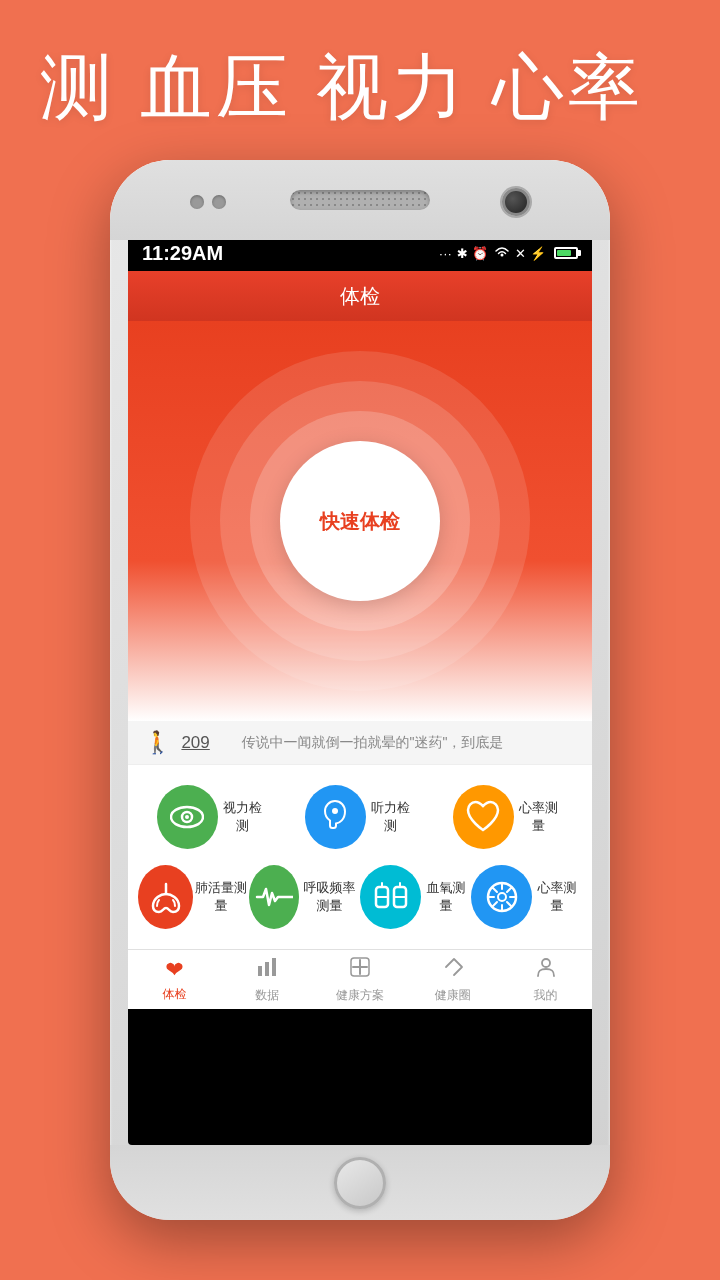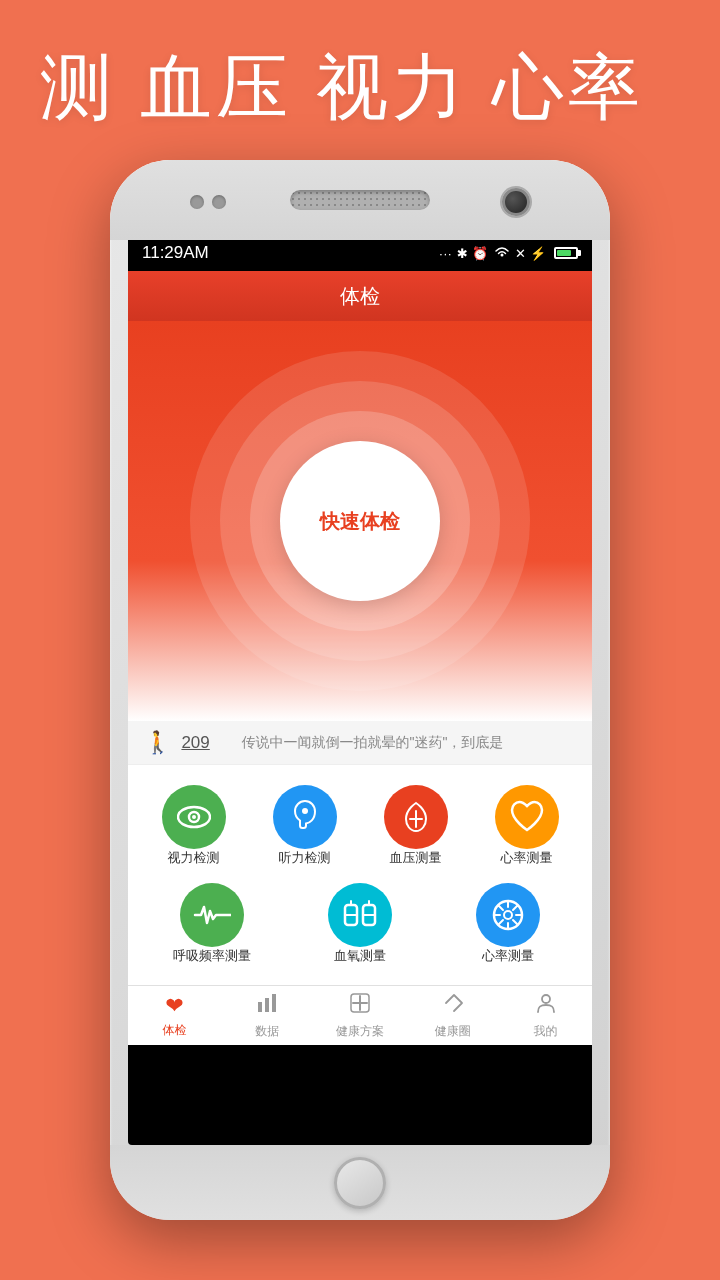--- a/index.html
+++ b/index.html
@@ -125,22 +125,22 @@
       display: flex;
       align-items: center;
       justify-content: space-between;
       padding: 0 14px;
       color: white;
       font-size: 14px;
       font-weight: 500;
     }
 
     .status-time {
-      font-size: 17px;
-      font-weight: 400;
+      font-size: 20px;
+      font-weight: 700;
     }
 
     .status-icons {
       display: flex;
       align-items: center;
       gap: 5px;
       font-size: 13px;
     }
 
     .battery-icon {
@@ -284,21 +284,21 @@
     }
 
     .features-row {
       display: flex;
       justify-content: space-around;
       padding: 8px 10px;
     }
 
     .feature-item {
       display: flex;
-      flex-direction: column;
+      flex-direction: row;
       align-items: center;
       gap: 0;
       width: 25%;
     }
 
     .feature-icon-circle {
       width: 64px;
       height: 64px;
       border-radius: 50%;
       display: flex;
@@ -461,39 +461,41 @@
           <div class="feature-item">
             <div class="feature-icon-circle icon-blue">
               <svg width="26" height="36" viewBox="0 0 26 36" fill="none">
                 <path d="M13 2C7.5 2 3 6.5 3 12c0 4 2 7.5 5 9.5v5c0 1.5 1.2 2.5 2.5 2.5h1c1.3 0 2.5-1 2.5-2.5v-2c3.5-.5 9-4 9-12C23 6.5 18.5 2 13 2z" stroke="white" stroke-width="2" fill="none"></path>
                 <circle cx="13" cy="12" r="3" fill="white"></circle>
               </svg>
             </div>
             <span class="feature-label">听力检测</span>
           </div>
           <div class="feature-item">
-            <div class="feature-icon-circle icon-red">
-              <svg width="28" height="36" viewBox="0 0 28 36" fill="none">
-                <path d="M14 4 C14 4, 4 10 4 20 C4 26 8 32 14 32 C20 32 24 26 24 20 C24 10 14 4 14 4Z" stroke="white" stroke-width="2" fill="none"></path>
-                <path d="M14 12 L14 28 M8 20 L20 20" stroke="white" stroke-width="2" stroke-linecap="round"></path>
-              </svg>
-            </div>
-            <span class="feature-label">血压测量</span>
-          </div>
-          <div class="feature-item">
             <div class="feature-icon-circle icon-orange">
               <svg width="36" height="34" viewBox="0 0 36 34" fill="none">
                 <path d="M18 30 C18 30 3 20 3 10 C3 5.5 6.5 2 10.5 2 C13 2 15.5 3.5 18 6 C20.5 3.5 23 2 25.5 2 C29.5 2 33 5.5 33 10 C33 20 18 30 18 30Z" stroke="white" stroke-width="2.5" fill="none"></path>
               </svg>
             </div>
             <span class="feature-label">心率测量</span>
           </div>
         </div>
 
         <div class="features-row">
+          <div class="feature-item">
+            <div class="feature-icon-circle icon-orange-red">
+              <svg width="38" height="34" viewBox="0 0 38 34" fill="none">
+                <path d="M19 4 L19 14" stroke="white" stroke-width="2.5" stroke-linecap="round"></path>
+                <path d="M19 14 C14 14 6 18 6 26 C6 30 8 32 12 32 C16 32 16 28 19 28 C22 28 22 32 26 32 C30 32 32 30 32 26 C32 18 24 14 19 14Z" stroke="white" stroke-width="2.5" fill="none"></path>
+                <path d="M12 20 C12 20 10 22 10 26" stroke="white" stroke-width="2" stroke-linecap="round"></path>
+                <path d="M26 20 C26 20 28 22 28 26" stroke="white" stroke-width="2" stroke-linecap="round"></path>
+              </svg>
+            </div>
+            <span class="feature-label">肺活量测量</span>
+          </div>
           <div class="feature-item">
             <div class="feature-icon-circle icon-green2">
               <svg width="38" height="28" viewBox="0 0 38 28" fill="none">
                 <polyline points="2,14 8,14 11,6 14,22 17,10 20,18 23,14 38,14" stroke="white" stroke-width="2.5" fill="none" stroke-linecap="round" stroke-linejoin="round"></polyline>
               </svg>
             </div>
             <span class="feature-label">呼吸频率测量</span>
           </div>
           <div class="feature-item">
             <div class="feature-icon-circle icon-teal">

